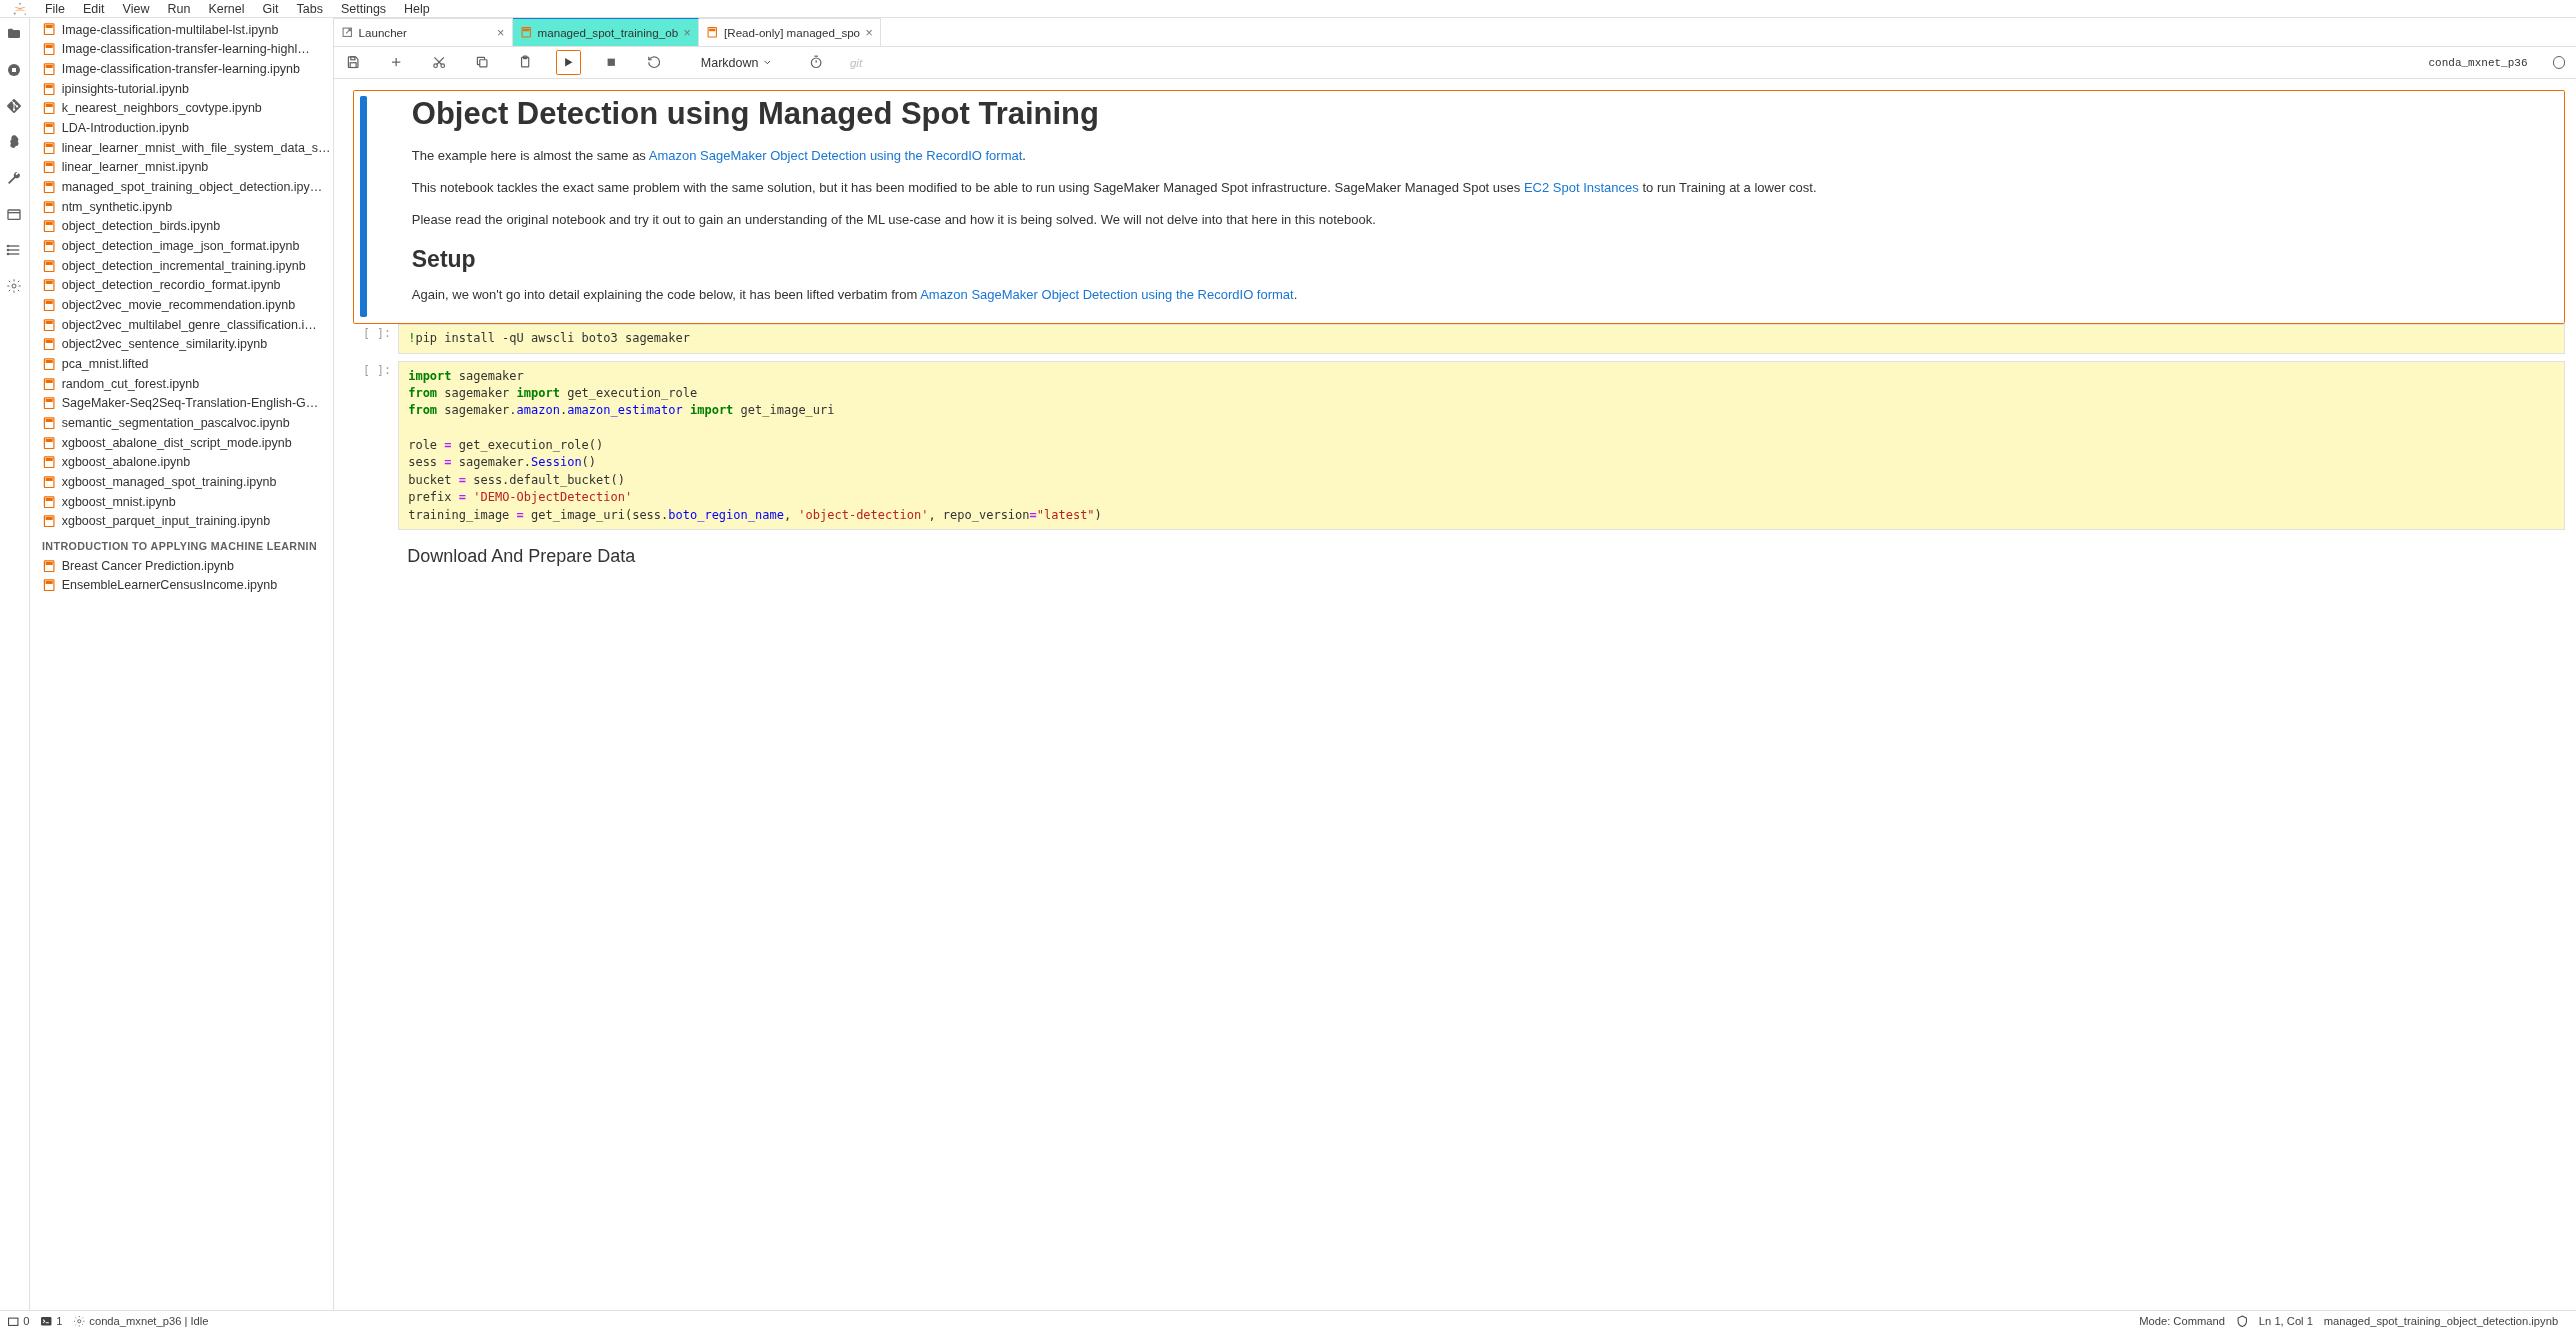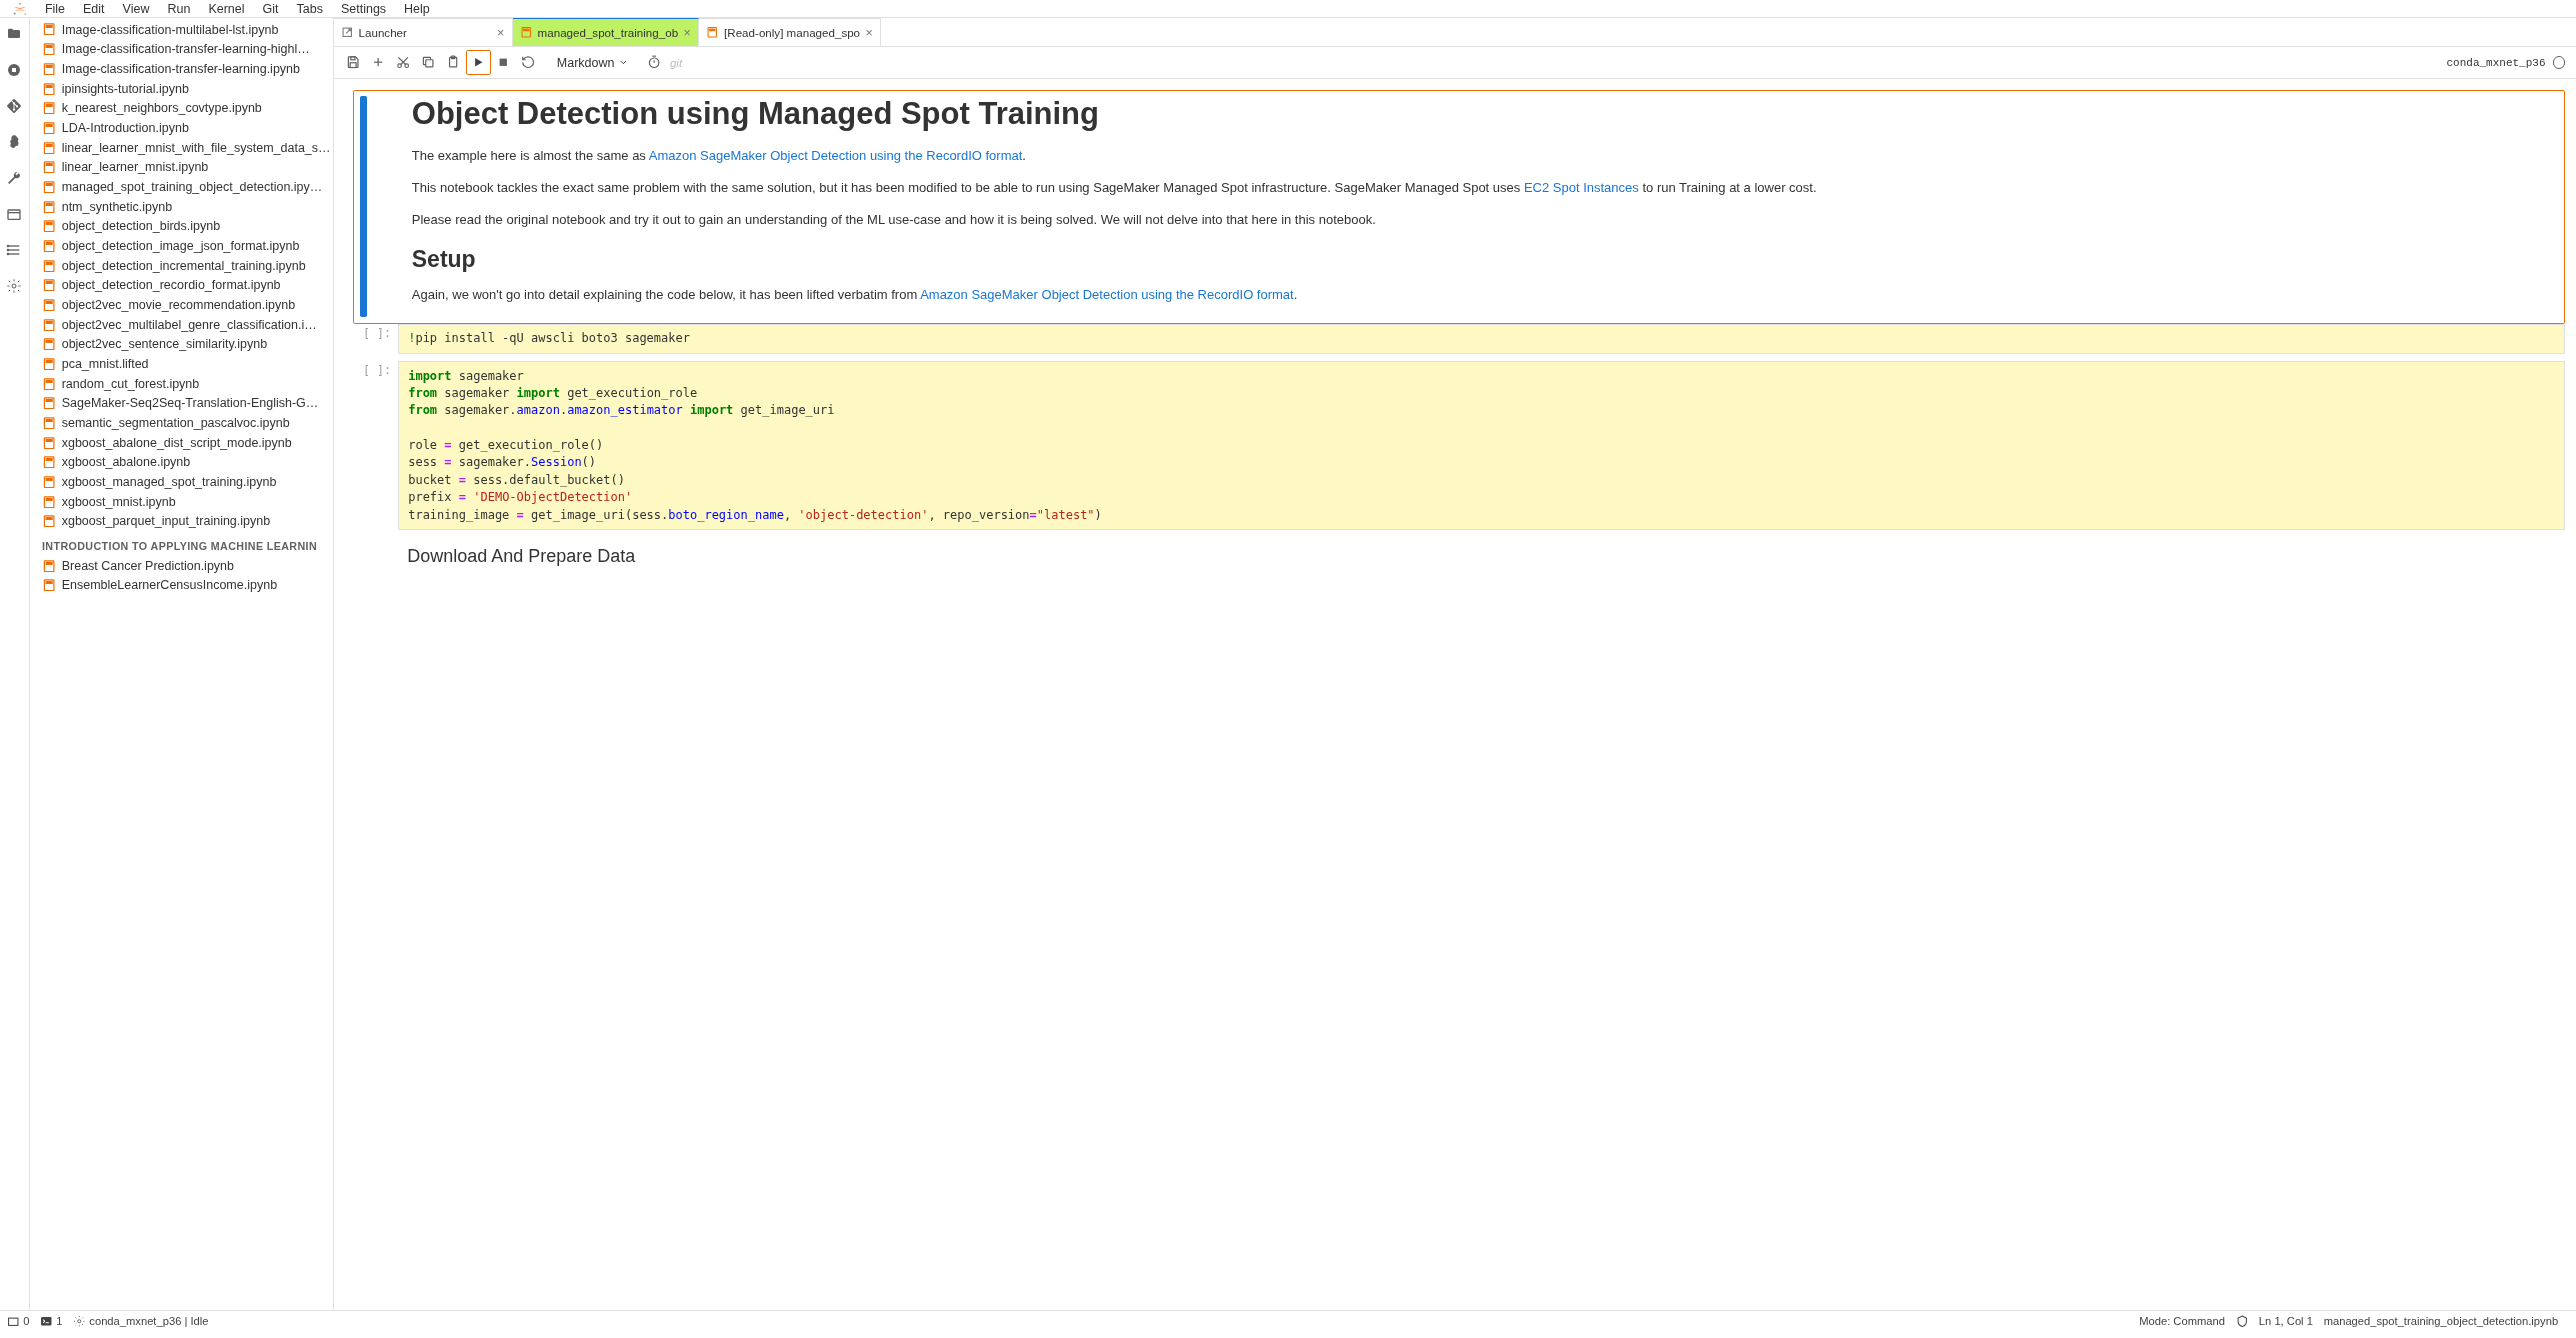--- a/index.html
+++ b/index.html
@@ -10,25 +10,25 @@
 .main { display: flex; height: calc(100vh - 25px - 21.5px); }
 .left-rail { width: 29.5px; border-right: 0.9px solid #e0e0e0; display: flex; flex-direction: column; align-items: center; padding-top: 7.2px; gap: 18px; }
 .left-rail .rail-icon { width: 18px; height: 18px; color: #616161; cursor: pointer; display: flex; align-items: center; justify-content: center; }
 .file-browser { width: 304px; border-right: 0.9px solid #e0e0e0; overflow-y: auto; padding: 1.8px 0; }
 .file-item { display: flex; align-items: center; padding: 2.7px 7.2px 2.7px 12.5px; cursor: pointer; font-size: 12.5px; white-space: nowrap; overflow: hidden; text-overflow: ellipsis; }
 .file-item .nb-icon { color: #ef6c00; margin-right: 5.4px; flex-shrink: 0; }
 .section-header { font-size: 10.7px; font-weight: 600; color: #616161; padding: 9px 7.2px 3.6px 12.5px; letter-spacing: 0.4px; }
 .work-area { flex: 1; display: flex; flex-direction: column; overflow: hidden; }
 .tabs { display: flex; border-bottom: 0.9px solid #e0e0e0; height: 29px; }
 .tab { display: flex; align-items: center; padding: 0 7.2px; border-right: 0.9px solid #e0e0e0; border-top: 0.9px solid #e0e0e0; min-width: 179px; max-width: 197px; font-size: 11.6px; cursor: pointer; position: relative; }
-.tab.active { border-top: 1.8px solid #1976d2; background: #bef264; }
+.tab.active { border-top: 1.8px solid #1976d2; background: #5eead4; }
 .tab .tab-icon { margin-right: 5.4px; flex-shrink: 0; }
 .tab .tab-label { flex: 1; white-space: nowrap; overflow: hidden; text-overflow: ellipsis; }
 .tab .close { margin-left: 5.4px; color: #757575; font-size: 12.5px; }
-.toolbar { display: flex; align-items: center; padding: 3.6px 7.2px; border-bottom: 0.9px solid #e0e0e0; height: 32px; gap: 0; }
+.toolbar { display: flex; align-items: center; padding: 3.6px 7.2px; border-bottom: 0.9px solid #e0e0e0; height: 32px; gap: 18px; }
 .toolbar .tb-btn { width: 25px; height: 25px; display: flex; align-items: center; justify-content: center; cursor: pointer; color: #616161; }
 .toolbar .tb-btn.run { border: 1.8px solid #ef6c00; border-radius: 1.8px; color: #424242; }
 .toolbar .celltype { margin-left: 10.7px; display: flex; align-items: center; gap: 3.6px; font-size: 12.5px; padding: 1.8px 5.4px; cursor: pointer; }
 .toolbar .spacer { flex: 1; }
 .toolbar .kernel-name { font-size: 11px; margin-right: 7.2px; font-family: Liberation Mono, monospace; }
 .toolbar .kernel-status { width: 12.5px; height: 12.5px; border: 1.3px solid #616161; border-radius: 50%; margin-right: 3.6px; }
 .notebook-content { flex: 1; overflow-y: auto; padding: 10.7px 10.7px 36px 10.7px; }
 .cell { display: flex; margin-bottom: 7.2px; }
 .cell .gutter { width: 54px; flex-shrink: 0; color: #9e9e9e; font-family: "SF Mono", Menlo, Consolas, monospace; font-size: 11.6px; text-align: right; padding-right: 7.2px; padding-top: 1.8px; }
 .cell .content { flex: 1; }

